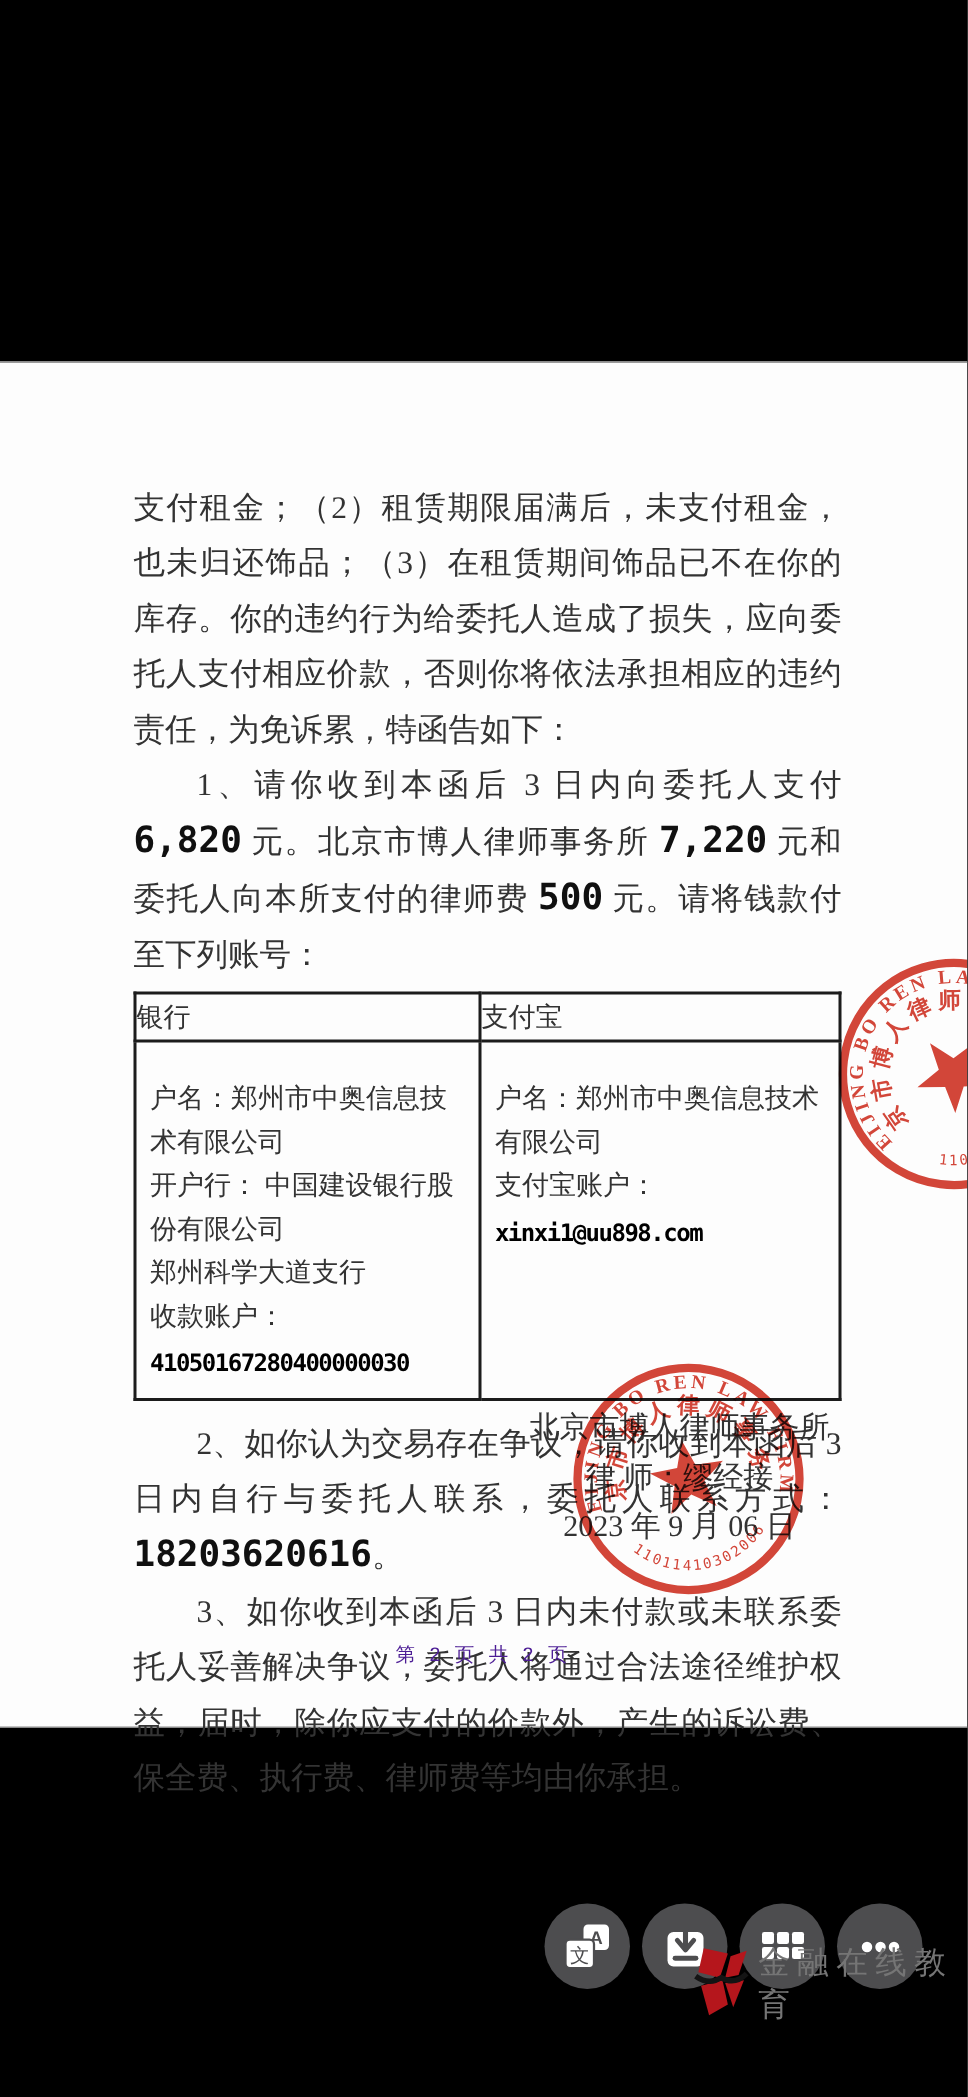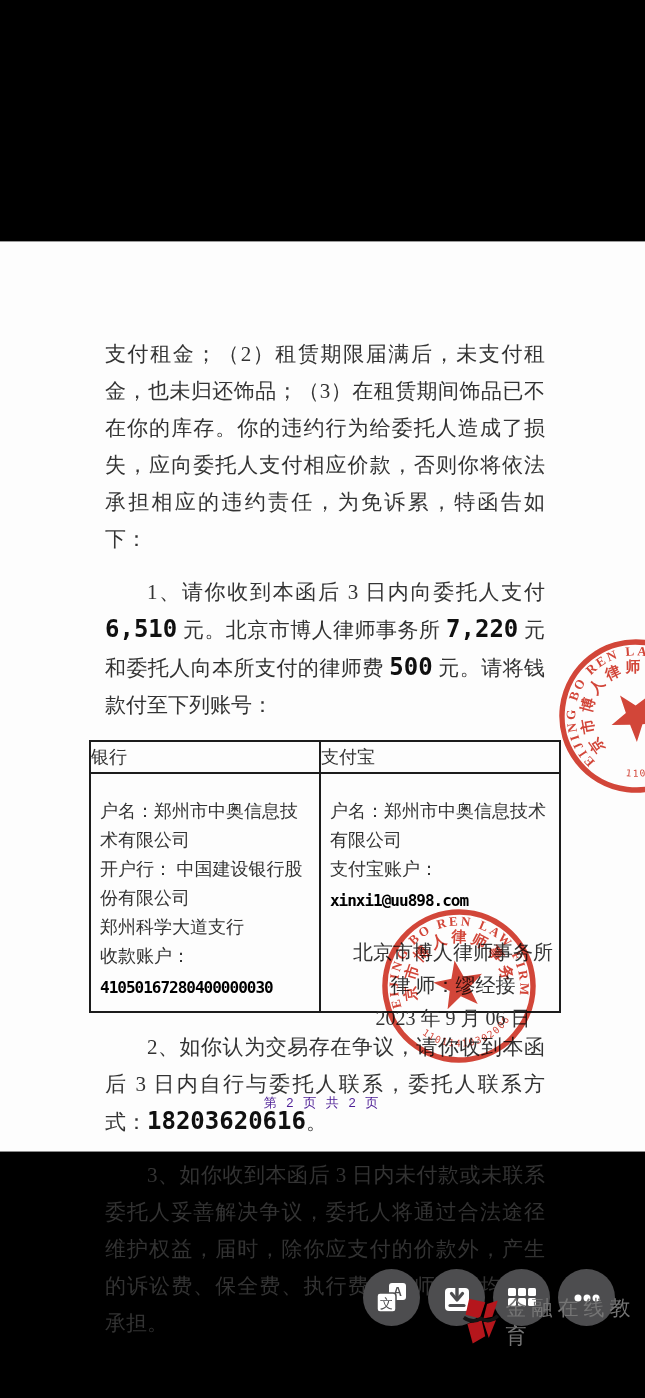--- a/index.html
+++ b/index.html
@@ -2,21 +2,21 @@
 <html><head>
 <meta charset="utf-8">
 <style>
   html,body{margin:0;padding:0;background:#000;}
   .screen{position:relative;width:645px;height:1398px;background:#000;overflow:hidden;
           font-family:"Liberation Serif","DejaVu Serif",serif;}
   
   .page{position:absolute;top:241px;left:0;width:645px;height:911px;background:#fdfdfd;
         border-top:1px solid #9a9a9a;border-bottom:1px solid #8a8a8a;box-sizing:border-box;}
   .content{padding:78px 84px 0 89px;font-size:21px;line-height:37px;color:#333;text-align:justify;}
-  .para{margin:16px;}
+  .para{margin:0;}
   .para.indent{text-indent:2em;}
   .num{font-family:"DejaVu Sans Mono",monospace;font-weight:bold;font-size:24px;color:#101010;}
   
   table.pay{width:100%;border-collapse:collapse;margin:6px 0 10px 0;table-layout:fixed;}
   table.pay th,table.pay td{border:2px solid #1c1c1c;}
   table.pay th{font-size:18px;font-weight:normal;height:30px;line-height:30px;padding:0;text-align:left;color:#333;}
   table.pay th:first-child,table.pay td:first-child{width:48.5%;}
   table.pay td{vertical-align:top;padding:23px 6px 6px 9px;font-size:18px;line-height:29px;text-align:left;color:#333;}
   .acct{font-family:"DejaVu Sans Mono",monospace;font-weight:bold;font-size:16px;color:#000;line-height:34px;letter-spacing:-1px;}
   
@@ -46,21 +46,21 @@
 </head>
 <body>
 
 <div class="screen">
 
   <div class="page">
     <div class="content">
 
       <p class="para">支付租金；（2）租赁期限届满后，未支付租金，也未归还饰品；（3）在租赁期间饰品已不在你的库存。你的违约行为给委托人造成了损失，应向委托人支付相应价款，否则你将依法承担相应的违约责任，为免诉累，特函告如下：</p>
 
-      <p class="para indent"><span>1、请你收到本函后 3 日内向委托人支付 </span><span class="num">6,510</span><span> 元。北京市博人律师事务所 </span><span class="num">7,220</span><span> 元和委托人向本所支付的律师费 </span><span class="num">500</span><span> 元。请将钱款付至下列账号：</span></p>
+      <p class="para indent"><span>1、请你收到本函后 3 日内向委托人支付 </span><span class="num">6,820</span><span> 元。北京市博人律师事务所 </span><span class="num">7,220</span><span> 元和委托人向本所支付的律师费 </span><span class="num">500</span><span> 元。请将钱款付至下列账号：</span></p>
 
       <table class="pay">
         <thead>
           <tr>
             <th>银行</th>
             <th>支付宝</th>
           </tr>
         </thead>
         <tbody>
           <tr>

